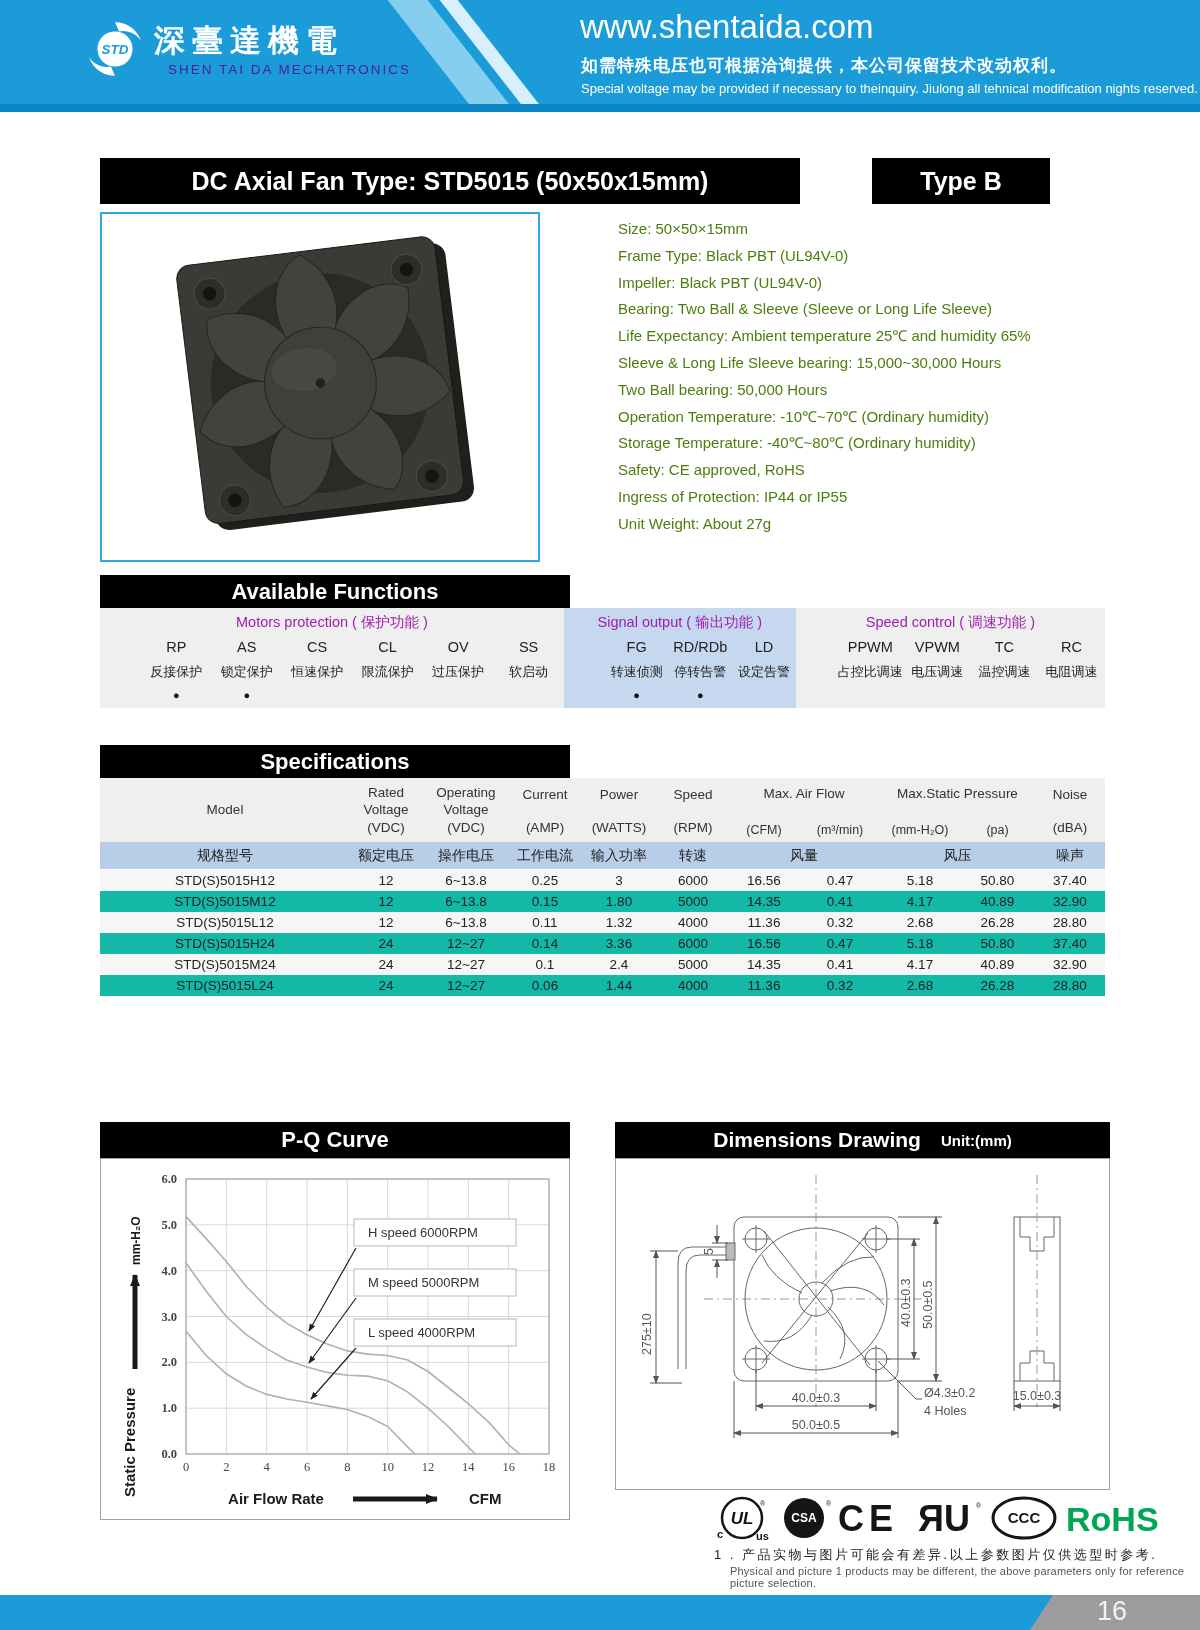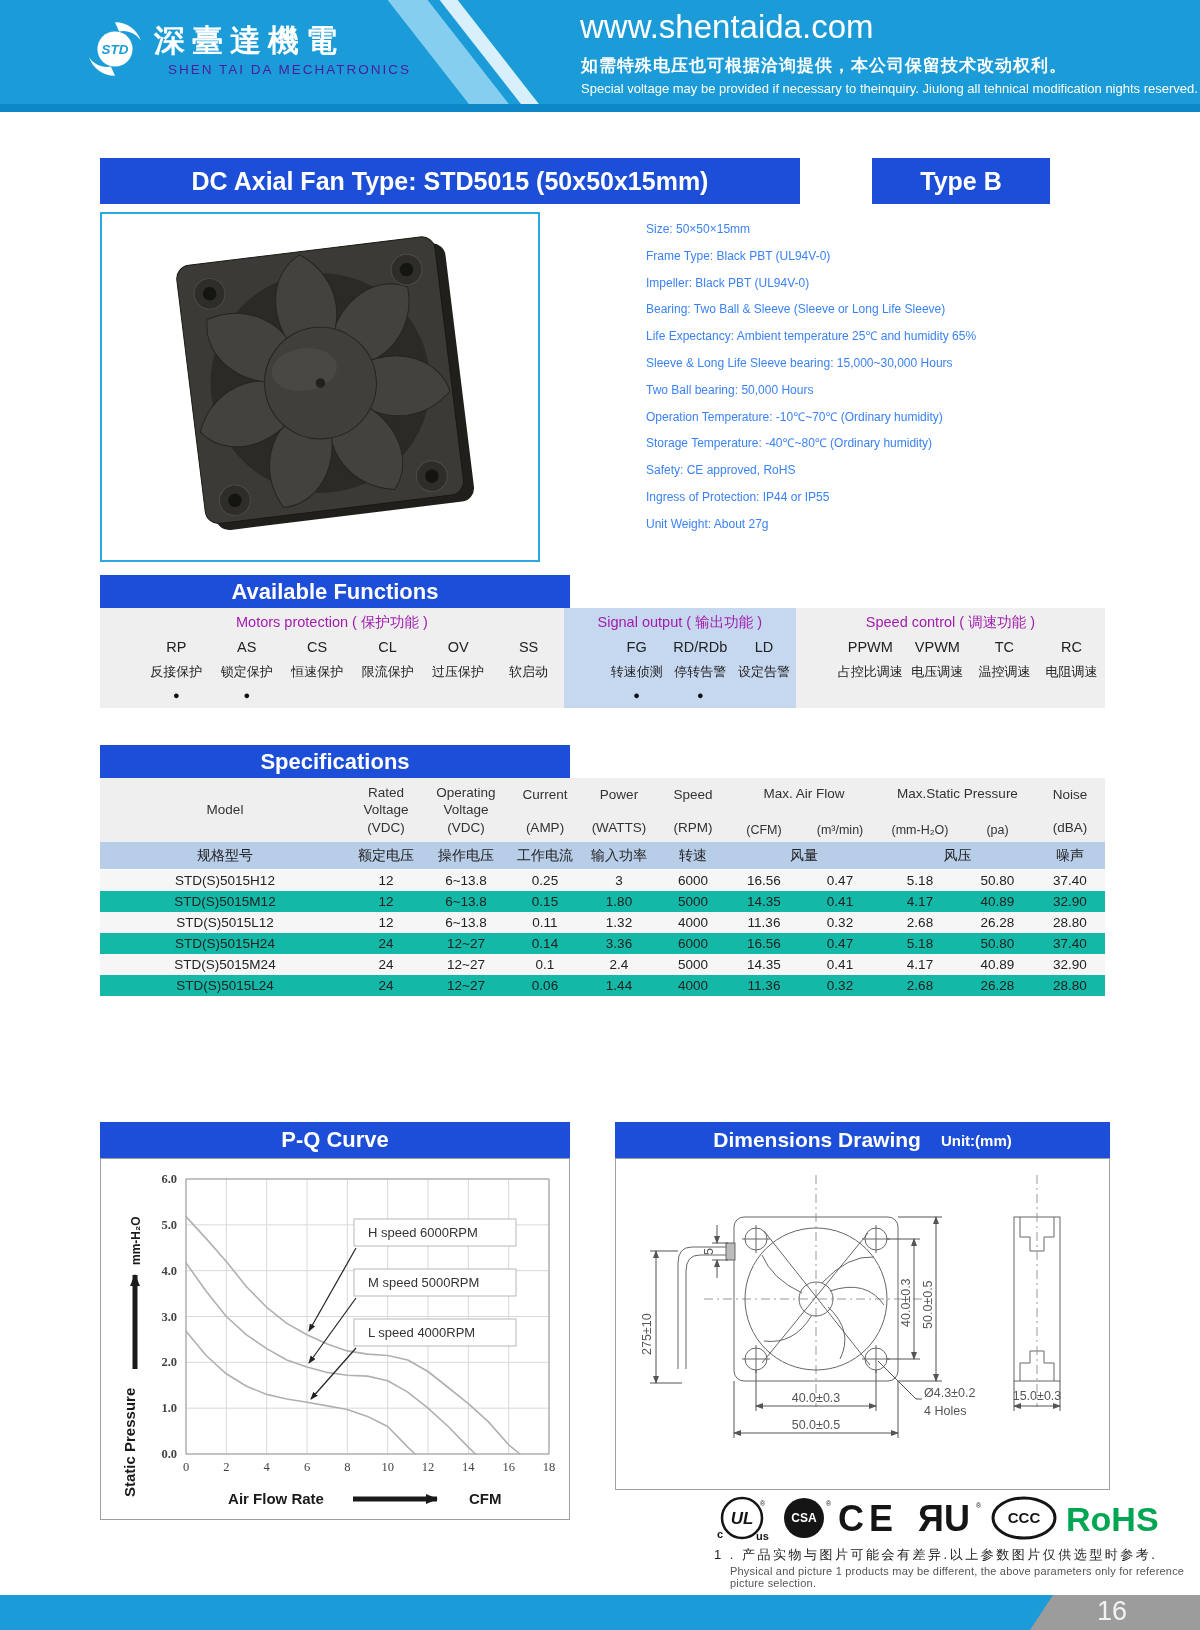--- a/index.html
+++ b/index.html
@@ -11,33 +11,33 @@
   .stripe{position:absolute;top:-20px;height:160px;transform:skewX(38deg);transform-origin:0 0;}
   .s1{left:372px;width:40px;background:#85ceef;}
   .s2{left:424px;width:18px;background:#d8f0fb;}
   .logo-mark{position:absolute;left:84px;top:18px;width:62px;height:62px;}
   .co-cn{position:absolute;left:154px;top:20px;font-size:31px;color:#fff;font-weight:bold;letter-spacing:7px;}
   .co-en{position:absolute;left:156px;top:62px;font-size:13.5px;color:#4c1d95;letter-spacing:2px;margin-left:12px;}
   .web{position:absolute;left:580px;top:8px;font-size:33px;color:#fff;}
   .note-cn{position:absolute;left:581px;top:54px;font-size:17px;color:#fff;font-weight:bold;letter-spacing:1px;}
   .note-en{position:absolute;left:581px;top:81px;font-size:13px;color:#fff;}
   
-  .bar{position:absolute;background:#1d4ed8;color:#fff;font-weight:bold;display:flex;align-items:center;justify-content:center;}
+  .bar{position:absolute;background:#000000;color:#fff;font-weight:bold;display:flex;align-items:center;justify-content:center;}
   #bar-main{left:100px;top:158px;width:700px;height:46px;font-size:25px;}
   #bar-type{left:872px;top:158px;width:178px;height:46px;font-size:25px;}
   #bar-fn{left:100px;top:575px;width:470px;height:33px;font-size:22px;}
   #bar-spec{left:100px;top:745px;width:470px;height:33px;font-size:22px;}
   #bar-pq{left:100px;top:1122px;width:470px;height:36px;font-size:22px;}
   #bar-dim{left:615px;top:1122px;width:495px;height:36px;font-size:21px;gap:20px;}
   #bar-dim .unit{font-size:15px;}
   
   .photo-box{position:absolute;left:100px;top:212px;width:440px;height:350px;border:2px solid #2ba9e0;
              background:#fff;display:flex;align-items:center;justify-content:center;box-sizing:border-box;}
   .spec-list{position:absolute;left:618px;top:216px;width:540px;}
-  .spec-line{font-size:12px;line-height:26.8px;color:#3b82f6;white-space:nowrap;margin-left:28px;}
+  .spec-line{font-size:15px;line-height:26.8px;color:#4d7c0f;white-space:nowrap;}
   
   .fn-table{position:absolute;left:100px;top:608px;width:1005px;display:flex;}
   .fn-group{display:flex;flex-direction:column;}
   .fn-name{height:27px;line-height:29px;text-align:center;font-size:14.5px;color:#a21caf;}
   .fn-row{display:flex;padding-left:41px;}
   .fn-row span{flex:1;text-align:center;}
   .fn-code{height:25px;line-height:25px;font-size:14.5px;color:#222;}
   .fn-cn{height:26px;line-height:24px;font-size:13px;color:#222;}
   .fn-dot{height:22px;line-height:18px;font-size:11px;color:#111;}
   

